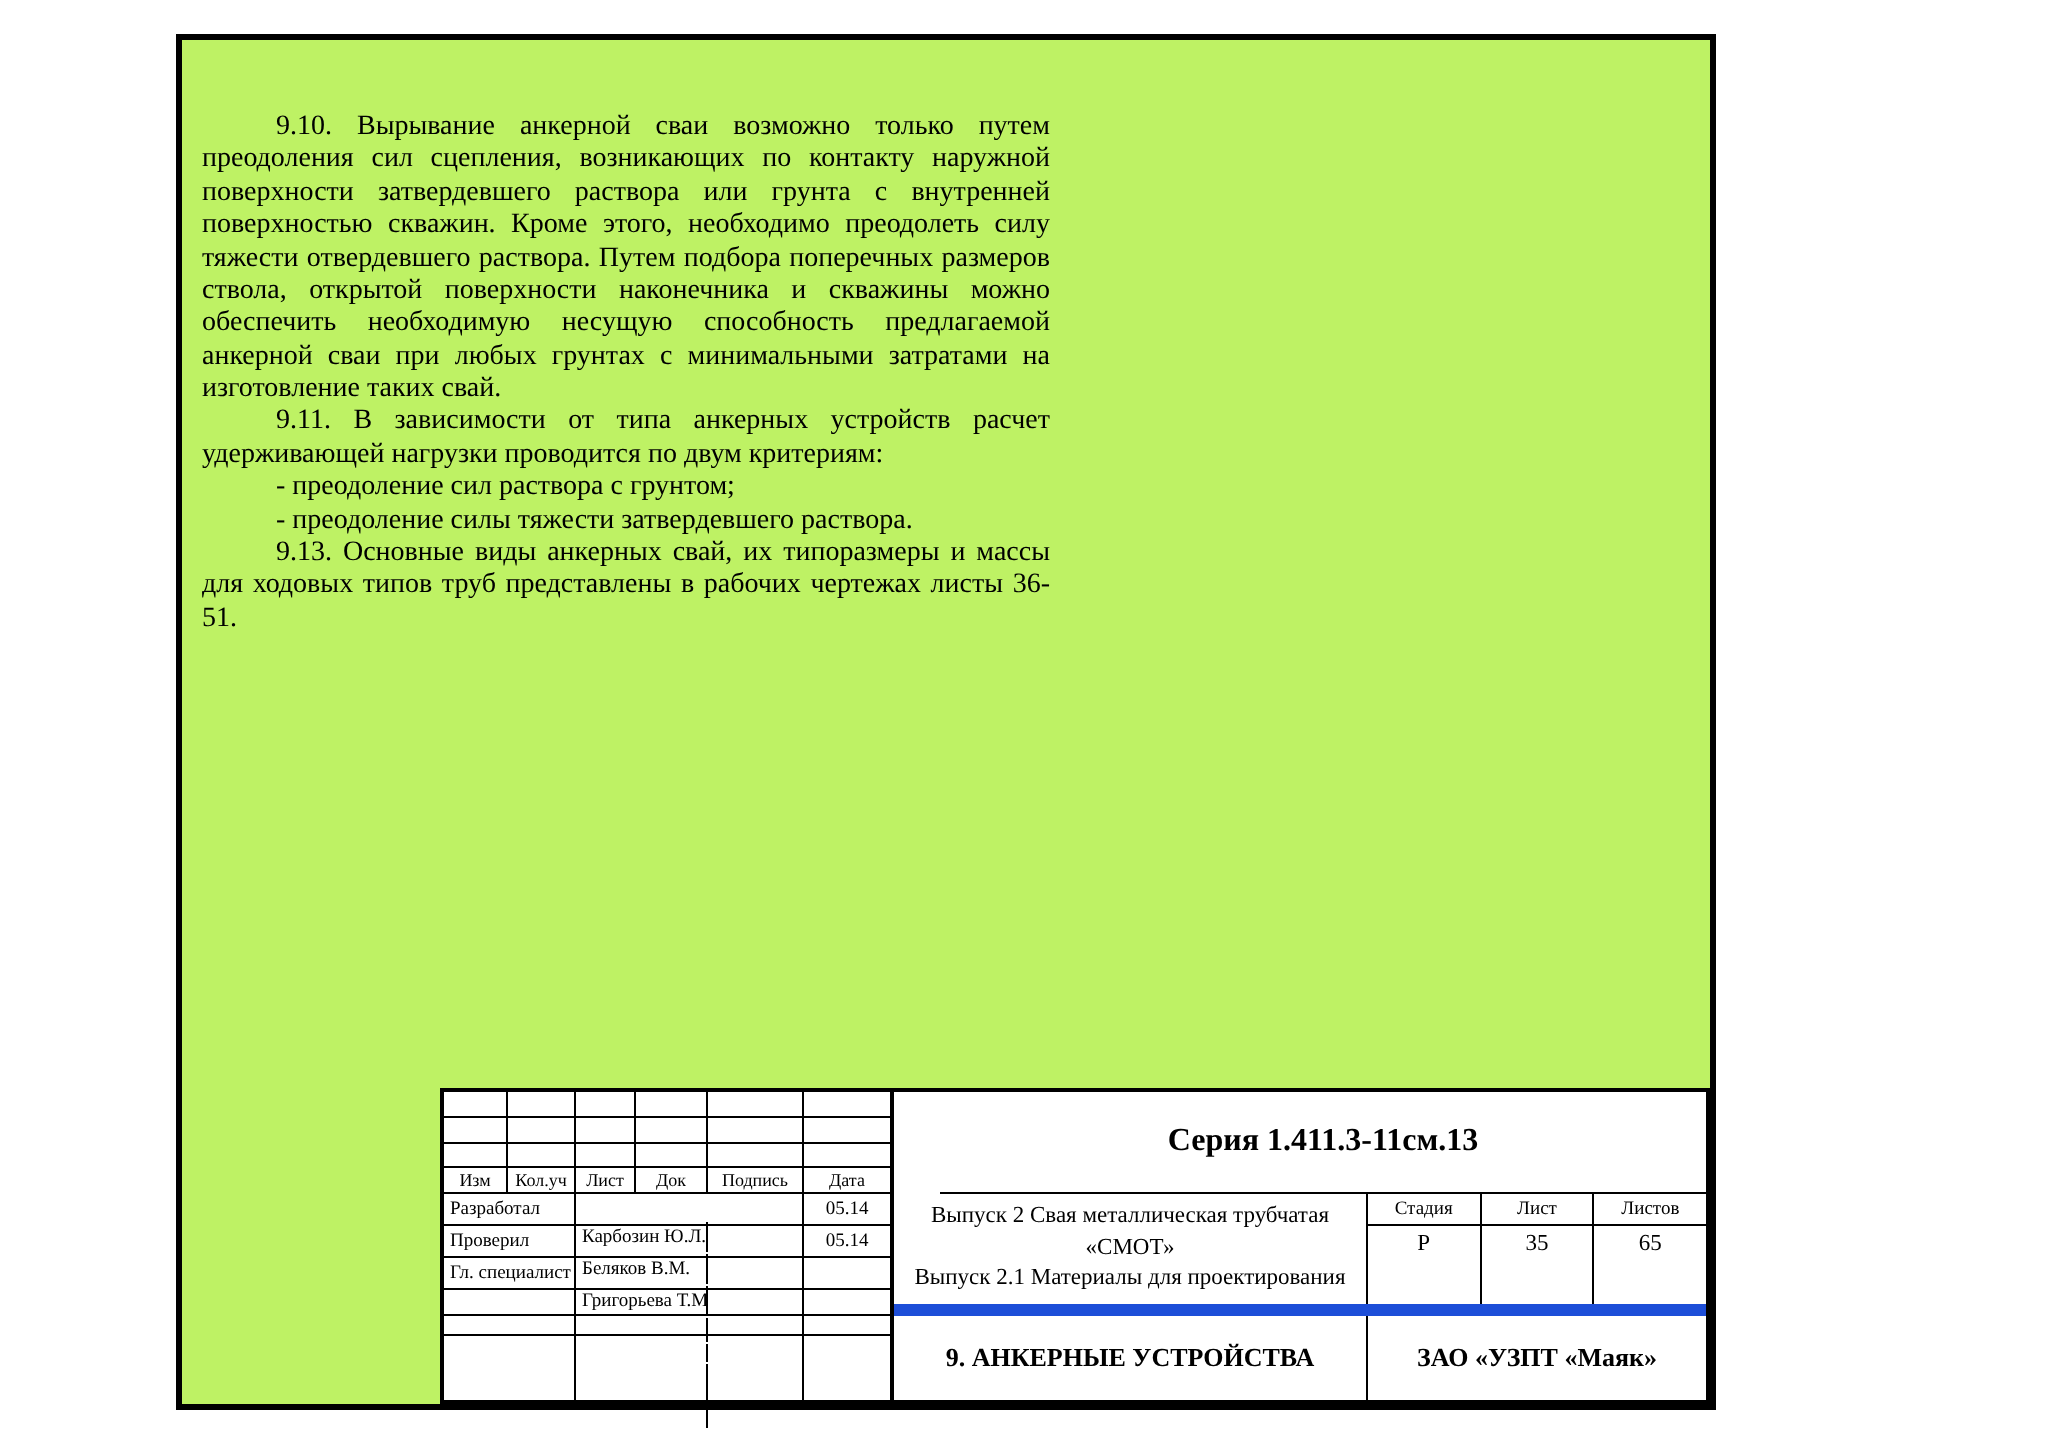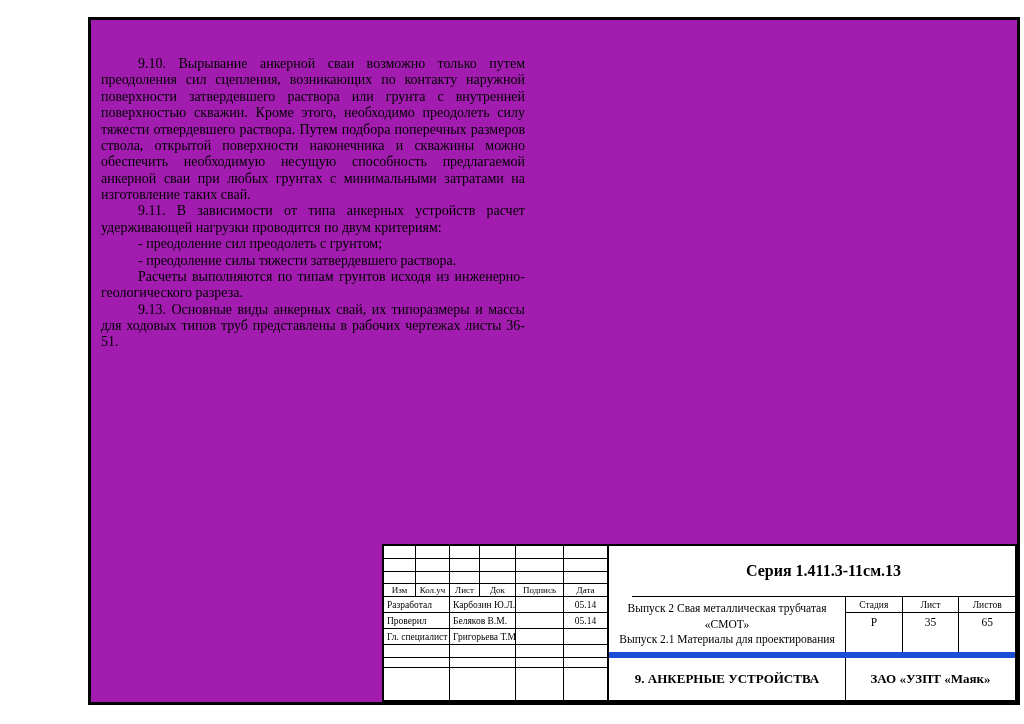--- a/index.html
+++ b/index.html
@@ -1,21 +1,21 @@
 <!DOCTYPE html>
 <html><head>
 <meta charset="utf-8">
 <style>
   * { box-sizing: border-box; margin: 0; padding: 0; }
   html, body { width: 1024px; height: 724px; background: #ffffff; }
   body { font-family: "Liberation Serif", serif; color: #000; position: relative; overflow: hidden; }
 
   .frame {
-    position: absolute; left: 88px; top: 17px; width: 932px; height: 688px;
-    border: 3px solid #000; background: #a21caf;
+    position: absolute; left: 88px; top: 17px; width: 770px; height: 688px;
+    border: 3px solid #000; background: #bef264;
   }
 
   
   .doc-text {
     position: absolute; left: 10px; top: 36px; width: 424px;
     font-size: 14px; line-height: 1.17; text-align: justify;
   }
   .para { text-indent: 37px; }
 
   
@@ -30,21 +30,21 @@
   .h10 { height: 10px; } .h19 { height: 19px; }
   .tc {
     border-right: 1px solid #000; height: 100%;
     display: flex; align-items: center; justify-content: center;
     overflow: hidden; white-space: nowrap;
   }
   .tc:last-child { border-right: none; }
   .tc.lft { justify-content: flex-start; padding-left: 3px; }
   .c1 { width: 32px; } .c2 { width: 34px; } .c3 { width: 30px; }
   .c4 { width: 36px; } .c5 { width: 48px; } .c6 { flex: 1; }
-  .cr { width: 66px; } .cn { width: 66px; } .cs { width: 48px; } .cd { flex: 1; }
+  .cr { width: 66px; } .cn { width: 66px; margin-top: 14px; } .cs { width: 48px; } .cd { flex: 1; }
   .hdr { font-size: 9px; }
   .sig { font-size: 9.5px; }
 
   .tb-right { flex: 1; display: flex; flex-direction: column; }
   .tb-series {
     height: 51px; border-bottom: 1px solid #000;
     display: flex; align-items: center; justify-content: center;
     font-weight: bold; font-size: 16px; margin-left: 23px;
   }
   .tb-mid { height: 61px; border-bottom: 6px solid #1d4ed8; display: flex; }
@@ -71,23 +71,22 @@
   }
 </style>
 </head>
 <body>
 
 <div class="frame">
 
   <div class="doc-text">
     <p class="para">9.10. Вырывание анкерной сваи возможно только путем преодоления сил сцепления, возникающих по контакту наружной поверхности затвердевшего раствора или грунта с внутренней поверхностью скважин. Кроме этого, необходимо преодолеть силу тяжести отвердевшего раствора. Путем подбора поперечных размеров ствола, открытой поверхности наконечника и скважины можно обеспечить необходимую несущую способность предлагаемой анкерной сваи при любых грунтах с минимальными затратами на изготовление таких свай.</p>
     <p class="para">9.11. В зависимости от типа анкерных устройств расчет удерживающей нагрузки проводится по двум критериям:</p>
-    <p class="para">- преодоление сил преодолеть с грунтом;</p>
+    <p class="para">- преодоление сил раствора с грунтом;</p>
     <p class="para">- преодоление силы тяжести затвердевшего раствора.</p>
-    <p class="para">Расчеты выполняются по типам грунтов исходя из инженерно-геологического разреза.</p>
     <p class="para">9.13. Основные виды анкерных свай, их типоразмеры и массы для ходовых типов труб представлены в рабочих чертежах листы 36-51.</p>
   </div>
 
   <div class="titleblock">
 
     <div class="tb-left">
 
       <div class="tb-row h13">
         <div class="tc c1"></div>
           <div class="tc c2"></div>

